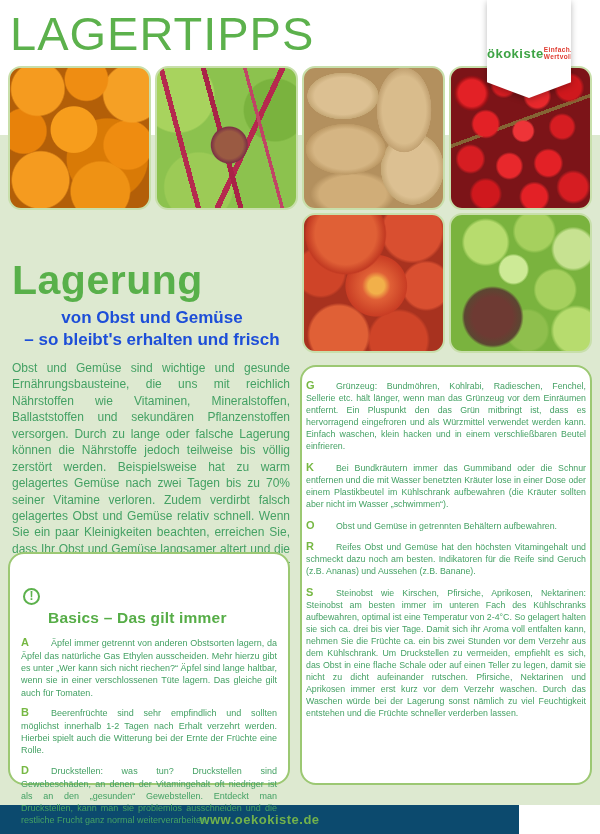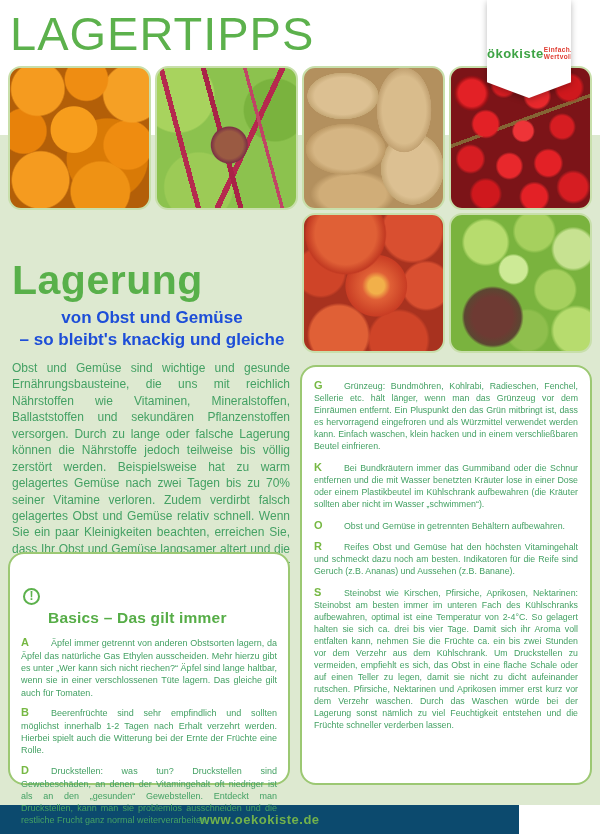--- a/index.html
+++ b/index.html
@@ -72,21 +72,21 @@
     radial-gradient(circle at 55% 85%,#8fbf4d 0 14%,rgba(0,0,0,0) 16%),
     radial-gradient(circle at 90% 85%,#b7dc6e 0 13%,rgba(0,0,0,0) 15%);}
   
   .hero{position:absolute;left:12px;top:258px;width:280px;z-index:4;}
   .hero-heading{font-size:41px;font-weight:600;color:#58b04a;letter-spacing:.5px;line-height:1.1;margin:0;}
   .hero-sub{font-size:17px;font-weight:700;color:#1d4ed8;line-height:1.3;margin:4px 0 0 0;text-align:center;}
   .intro{position:absolute;left:12px;top:360px;width:278px;font-size:12px;line-height:1.37;color:#44a164;text-align:justify;z-index:4;}
   
   .box{position:absolute;background:#ffffff;border:2px solid #9cc873;border-radius:16px;box-sizing:border-box;z-index:4;}
   .box-basics{left:8px;top:552px;width:282px;height:233px;padding:9px 11px;}
-  .box-tips{left:300px;top:365px;width:292px;height:420px;padding:11px 12px;}
+  .box-tips{left:300px;top:365px;width:292px;height:420px;padding:11px 4px;}
   .basics-head{display:flex;align-items:center;gap:8px;margin:2px 0 8px 2px;}
   .info-icon{width:17px;height:17px;border:2px solid #5cb14c;border-radius:50%;color:#5cb14c;font-size:12px;font-weight:700;display:flex;align-items:center;justify-content:center;box-sizing:border-box;}
   .basics-title{font-size:15.5px;font-weight:700;color:#56ad47;letter-spacing:.2px;margin-top:44px;}
   .tip{font-size:9px;line-height:1.36;color:#44a164;text-align:justify;margin:0 0 6px 0;}
   .box-tips .tip{font-size:8.8px;margin-bottom:7px;}
   .dletter{display:inline-block;width:30px;font-size:11px;font-weight:700;color:#76b843;}
   .tip.exception{color:#44a164;}
   
   .footer{position:absolute;left:0;top:805px;width:519px;height:29px;background:#0c4a6e;display:flex;align-items:center;justify-content:center;}
   .footer-link{font-size:13px;font-weight:700;color:#72b24b;letter-spacing:.5px;text-decoration:none;}
@@ -116,21 +116,21 @@
   <div class="photo ph-beets" style="left:155px;top:66px;" title="Rote Bete mit Grün"></div>
   <div class="photo ph-potatoes" style="left:302px;top:66px;" title="Kartoffeln"></div>
   <div class="photo ph-currants" style="left:449px;top:66px;" title="Rote Johannisbeeren"></div>
 
   <div class="photo row2 ph-apples" style="left:302px;top:213px;" title="Äpfel"></div>
   <div class="photo row2 ph-lettuce" style="left:449px;top:213px;" title="Salat"></div>
 
   <div class="hero">
     <div class="hero-heading">Lagerung</div>
     <div class="hero-sub">von Obst und Gemüse</div>
-    <div class="hero-sub" style="margin-top:0;">– so bleibt's knackig und gleiche</div>
+    <div class="hero-sub" style="margin-top:0;">– so bleibt's erhalten und frisch</div>
   </div>
 
   <div class="intro">Obst und Gemüse sind wichtige und gesunde Ernährungsbausteine, die uns mit reichlich Nährstoffen wie Vitaminen, Mineralstoffen, Ballaststoffen und sekundären Pflanzenstoffen versorgen. Durch zu lange oder falsche Lagerung können die Nährstoffe jedoch teilweise bis völlig zerstört werden. Beispielsweise hat zu warm gelagertes Gemüse nach zwei Tagen bis zu 70% seiner Vitamine verloren. Zudem verdirbt falsch gelagertes Obst und Gemüse relativ schnell. Wenn Sie ein paar Kleinigkeiten beachten, erreichen Sie, dass Ihr Obst und Gemüse langsamer altert und die wertvollen Eigenschaften erhalten bleiben. Wir möchten Ihnen nachfolgend ein paar Tipps geben, wie Sie Ihr Obst und Gemüse vitaminschonend und frisch aufbewahren können.</div>
 
   <div class="box box-basics">
     <div class="basics-head">
       <span class="info-icon">!</span>
       <span class="basics-title">Basics – Das gilt immer</span>
     </div>
     <p class="tip"><span class="dletter">A</span><span>Äpfel immer getrennt von anderen Obstsorten lagern, da Äpfel das natürliche Gas Ethylen ausscheiden. Mehr hierzu gibt es unter „Wer kann sich nicht riechen?“ Äpfel sind lange haltbar, wenn sie in einer verschlossenen Tüte lagern. Das gleiche gilt auch für Tomaten.</span></p>

